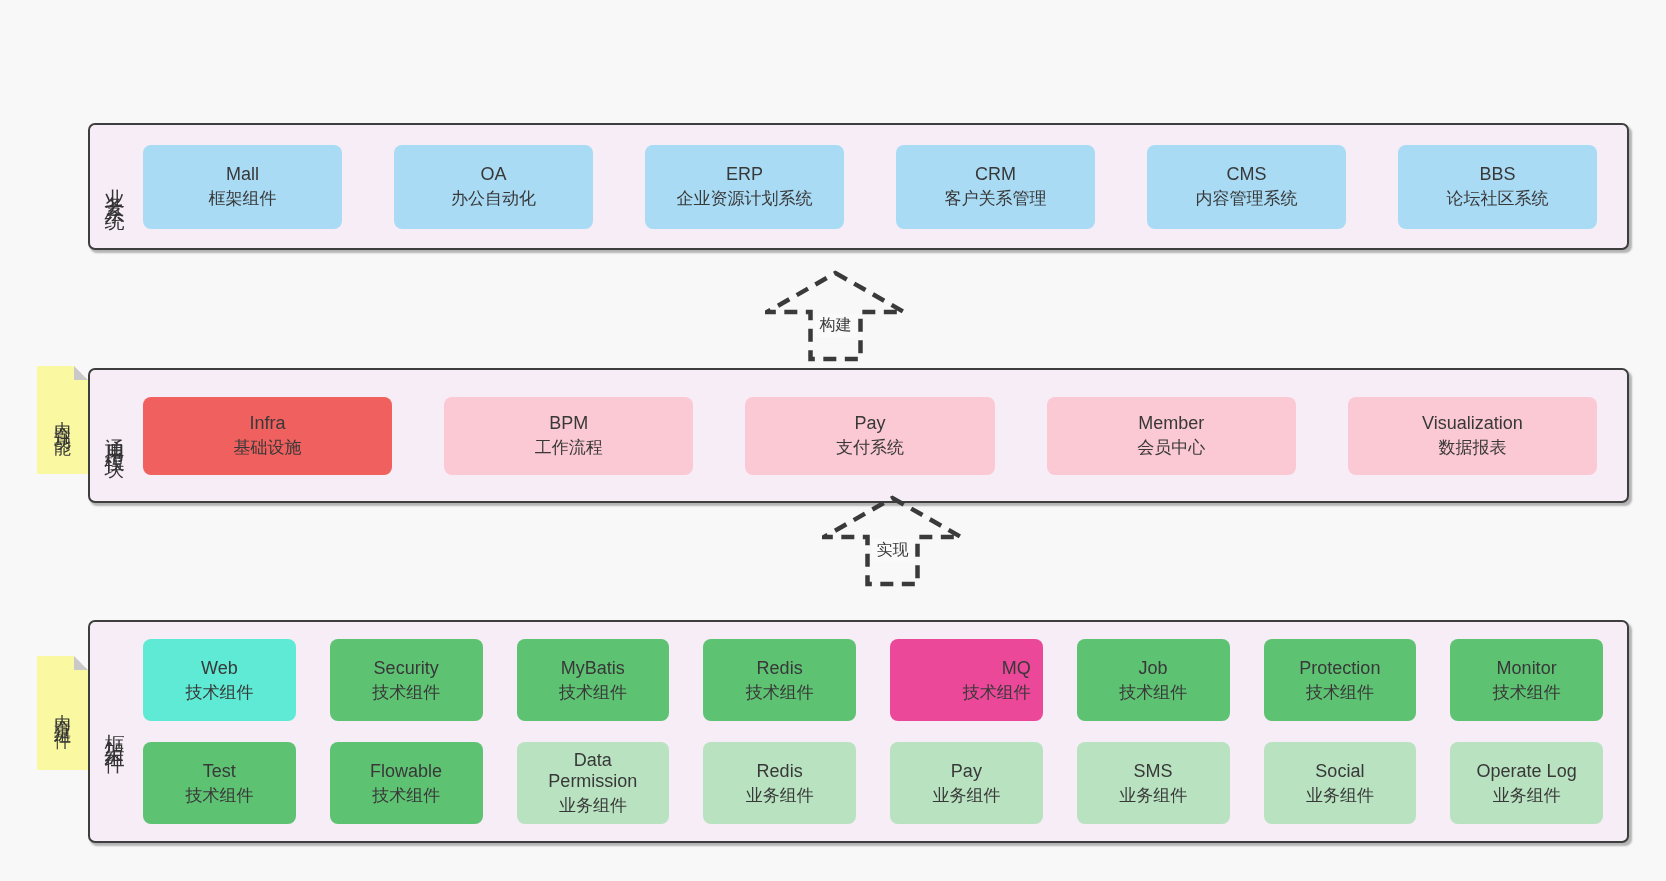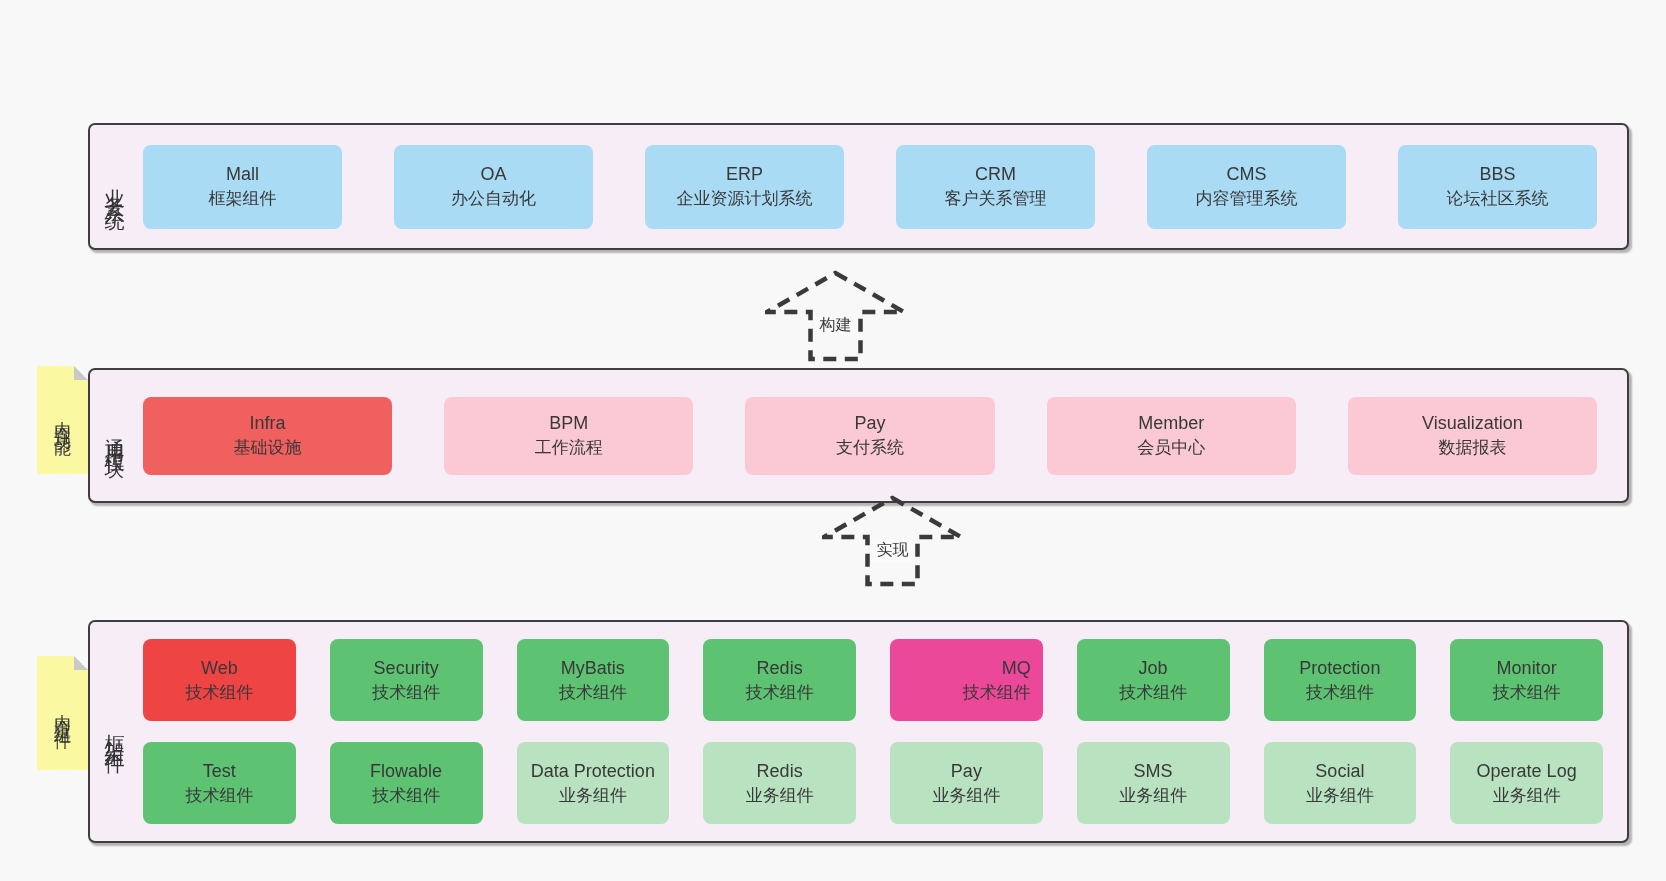--- a/index.html
+++ b/index.html
@@ -149,21 +149,21 @@
     <svg width="141" height="92" viewBox="0 0 141 92">
       <path d="M70.5 3 L139 42 L95.5 42 L95.5 89 L45.5 89 L45.5 42 L2 42 Z" fill="none" stroke="#3A3A3A" stroke-width="4.5" stroke-dasharray="13 8.5"></path>
     </svg>
     <span class="arrow-label">实现</span>
   </div>
 
   <section class="band band-bot">
     <div class="band-label vtext">框架组件</div>
     <div class="rows-wrap">
       <div class="box-grid" id="grid-2a">
-          <div class="box" style="background: #ef4444;">
+          <div class="box" style="background: #5eead4;">
             <div class="en">Web</div>
             <div class="zh">技术组件</div>
           </div>
           <div class="box" style="background: rgb(94, 194, 115);">
             <div class="en">Security</div>
             <div class="zh">技术组件</div>
           </div>
           <div class="box" style="background: rgb(94, 194, 115);">
             <div class="en">MyBatis</div>
             <div class="zh">技术组件</div>
@@ -192,21 +192,21 @@
       <div class="box-grid" id="grid-2b">
           <div class="box" style="background: rgb(94, 194, 115);">
             <div class="en">Test</div>
             <div class="zh">技术组件</div>
           </div>
           <div class="box" style="background: rgb(94, 194, 115);">
             <div class="en">Flowable</div>
             <div class="zh">技术组件</div>
           </div>
           <div class="box" style="background: rgb(184, 226, 192);">
-            <div class="en">Data Protection</div>
+            <div class="en">Data Permission</div>
             <div class="zh">业务组件</div>
           </div>
           <div class="box" style="background: rgb(184, 226, 192);">
             <div class="en">Redis</div>
             <div class="zh">业务组件</div>
           </div>
           <div class="box" style="background: rgb(184, 226, 192);">
             <div class="en">Pay</div>
             <div class="zh">业务组件</div>
           </div>

